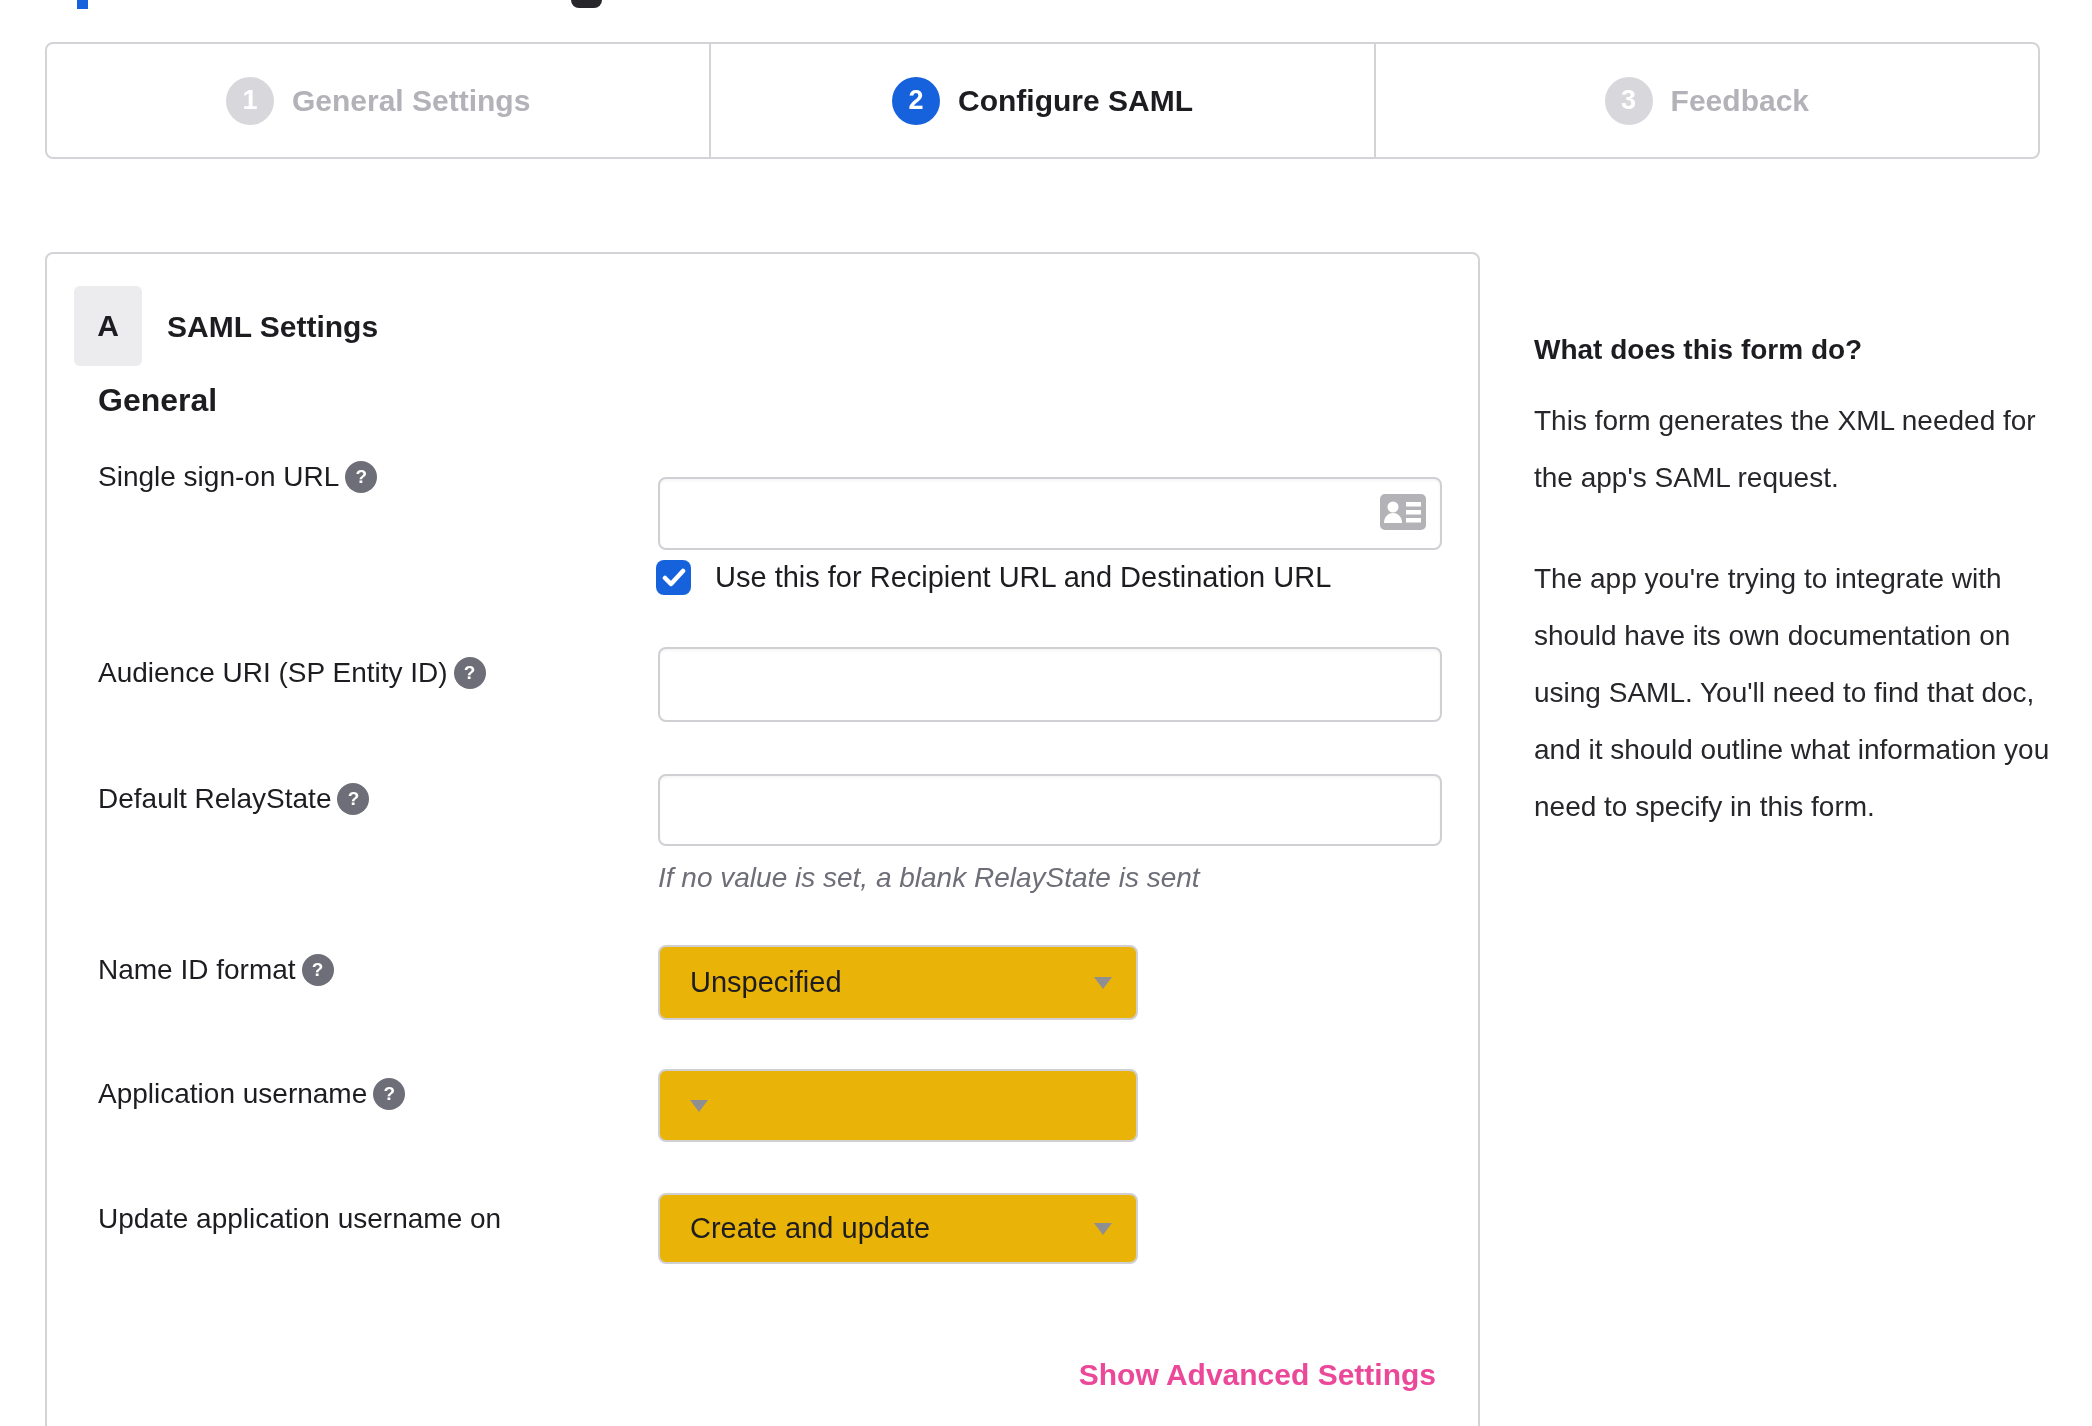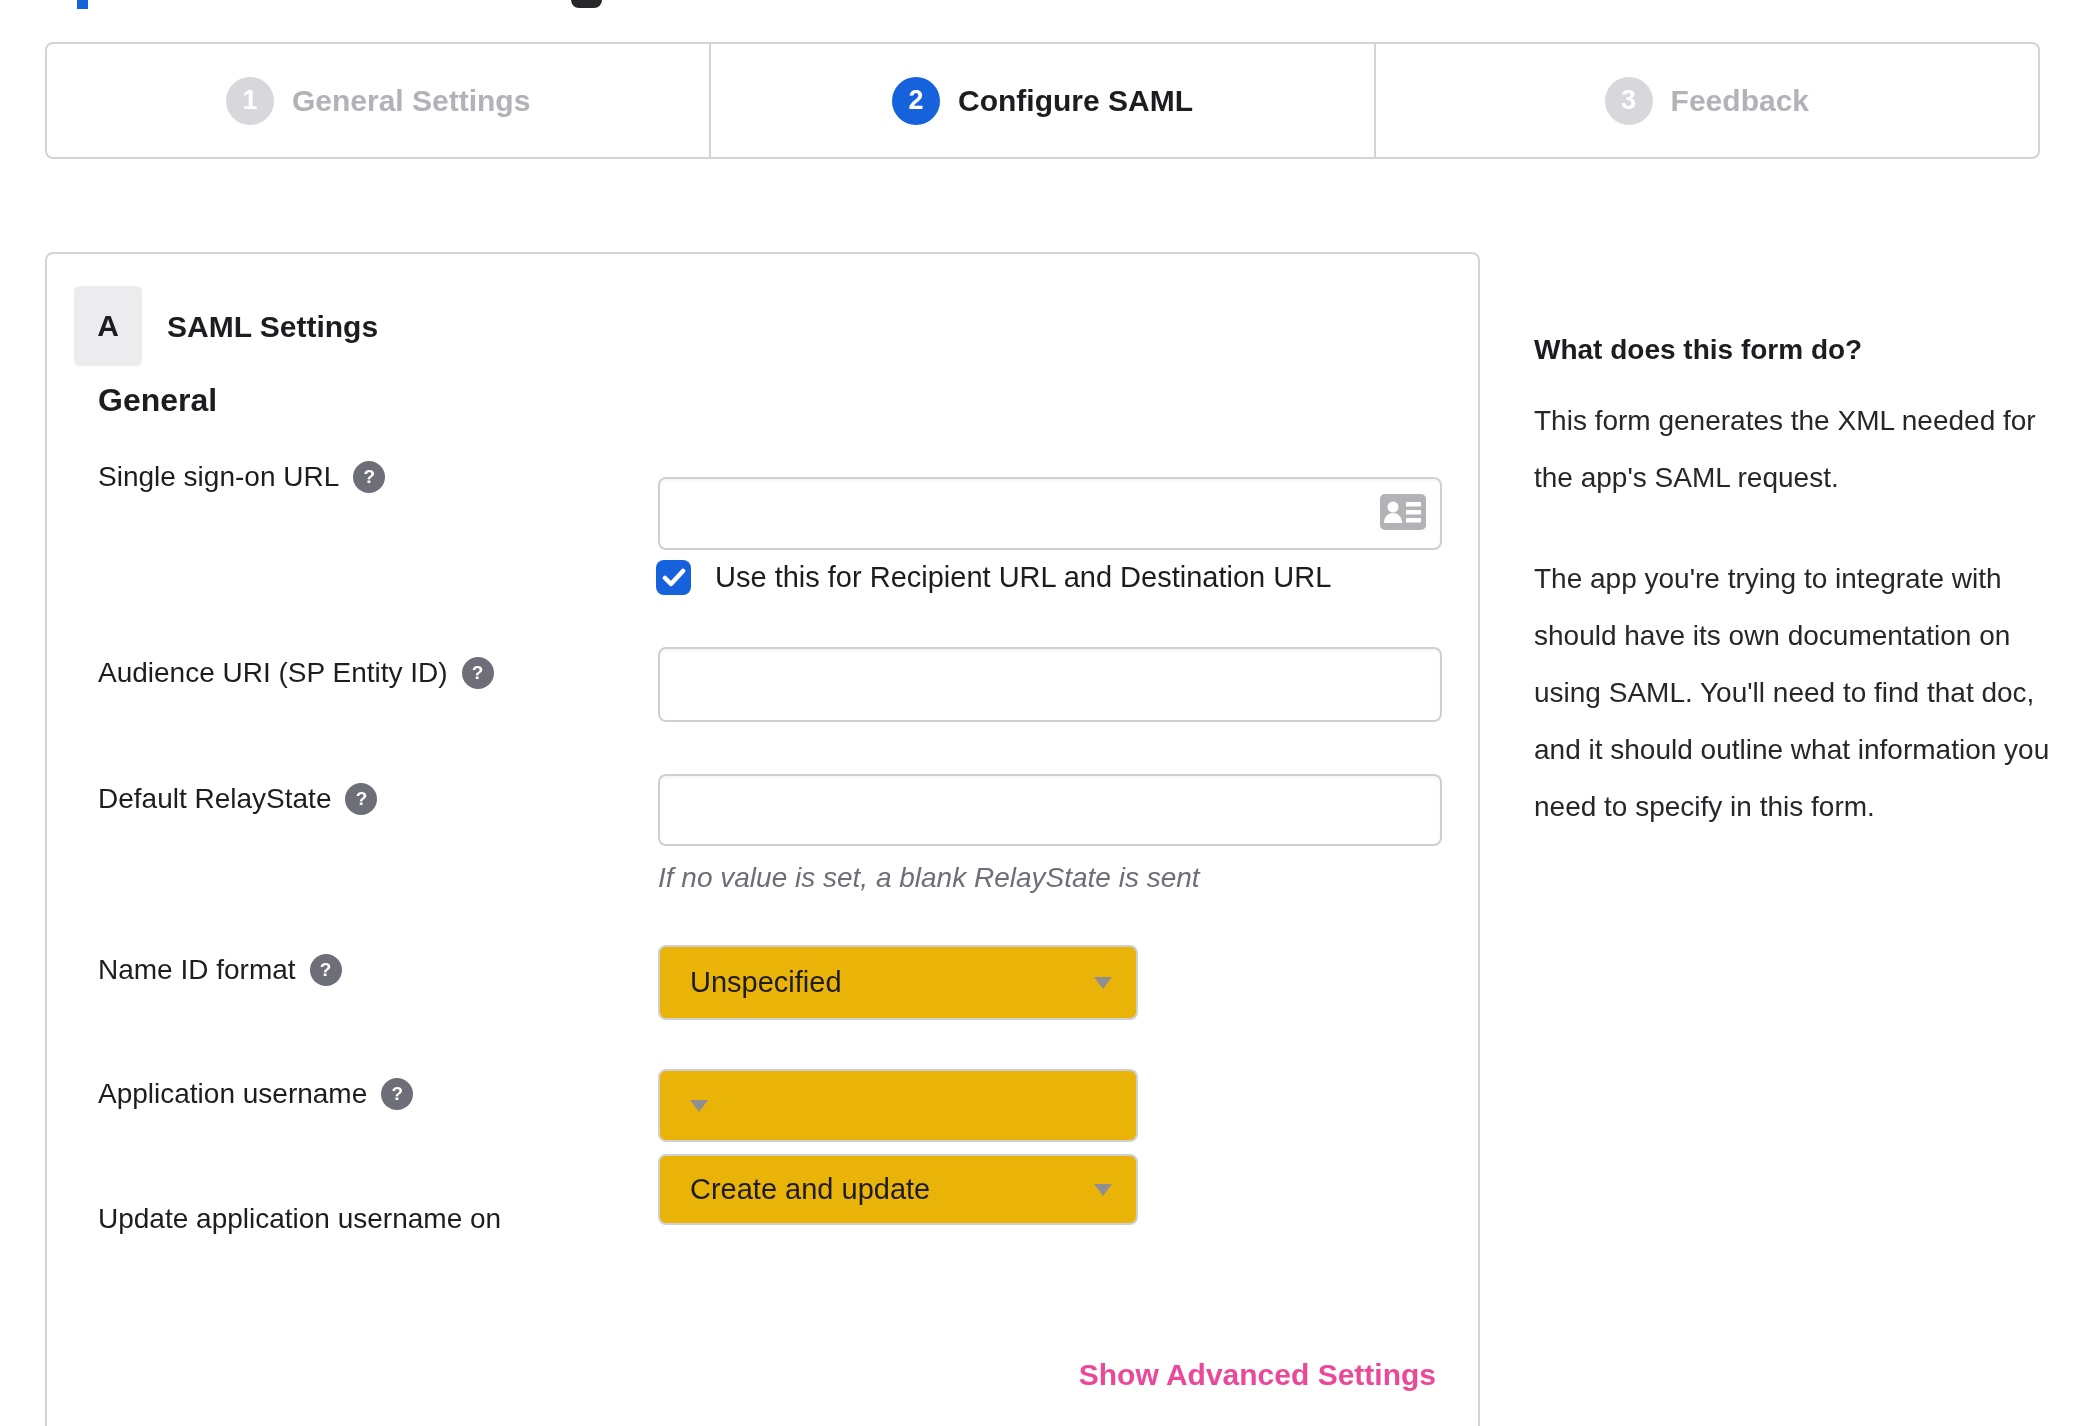--- a/index.html
+++ b/index.html
@@ -29,21 +29,21 @@
   
   .panel { left:45px; top:252px; width:1435px; height:1200px;
     border:2px solid #d4d4d8; border-radius:8px; background:#fff; }
 
   .sec-badge { left:27px; top:32px; width:68px; height:80px; background:#ececee;
     border-radius:6px; display:flex; align-items:center; justify-content:center;
     font-size:30px; font-weight:bold; color:#1d1d21; }
   .sec-title { left:120px; top:56px; font-size:30px; font-weight:bold; }
   .group-title { left:51px; top:128px; font-size:32px; font-weight:bold; }
 
-  .f-label { font-size:28px; color:#1d1d21; display:flex; gap:14px; }
+  .f-label { font-size:28px; color:#1d1d21; display:flex; gap:6px; }
   .help { width:32px; height:32px; border-radius:50%; background:#6e6e78; color:#fff;
     font-size:19px; font-weight:bold; display:inline-flex; align-items:center;
     justify-content:center; flex:0 0 auto; }
 
   .tinput { width:784px; background:#fff; border:2px solid #d0d0d4; border-radius:8px;
     box-shadow: inset 0 2px 3px rgba(0,0,0,0.04); font-size:28px; padding:0 70px 0 20px;
     font-family:"Liberation Sans", sans-serif; color:#1d1d21; }
 
   .selectbox { width:480px; background:#eab308; border:2px solid #d0d0d4; border-radius:8px;
     display:flex; align-items:center; padding:0 24px 0 30px; cursor:pointer; }
@@ -155,21 +155,21 @@
       <span>Application username</span>
       <span class="help">?</span>
     </div>
     <div class="abs selectbox" style="left:611px; top:815px; height:73px;">
       <span class="caret"></span>
     </div>
 
     <div class="abs f-label" style="left:51px; top:949px;">
       <span>Update application username on</span>
     </div>
-    <div class="abs selectbox" style="left:611px; top:900px; height:71px;">
+    <div class="abs selectbox" style="left:611px; top:939px; height:71px;">
       <span class="sel-text">Create and update</span>
       <span class="caret"></span>
     </div>
 
     <a class="abs adv-link" style="right:42px; top:1104px;">Show Advanced Settings</a>
 
   </div>
 
   <div class="abs sidebar">
     <div class="sb-h sb-h1">What does this form do?</div>

